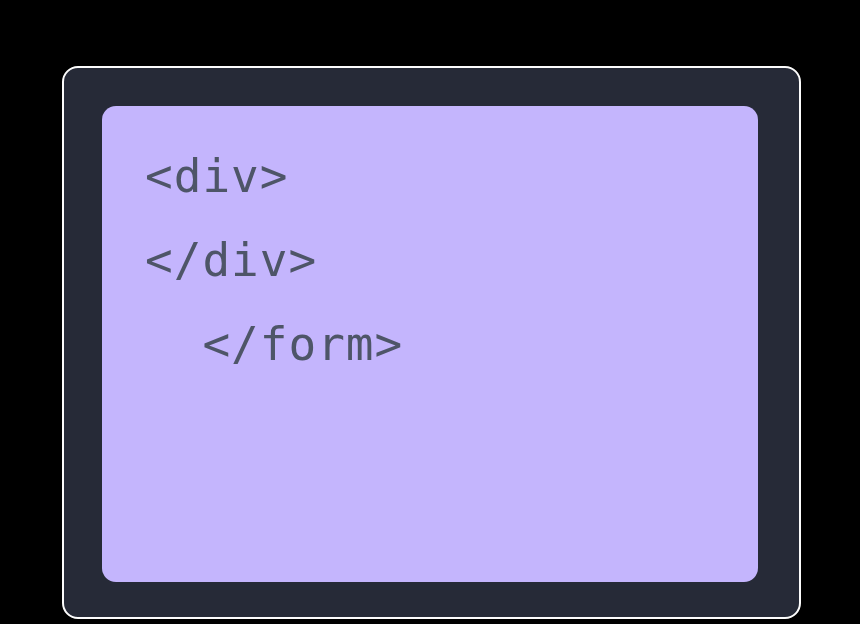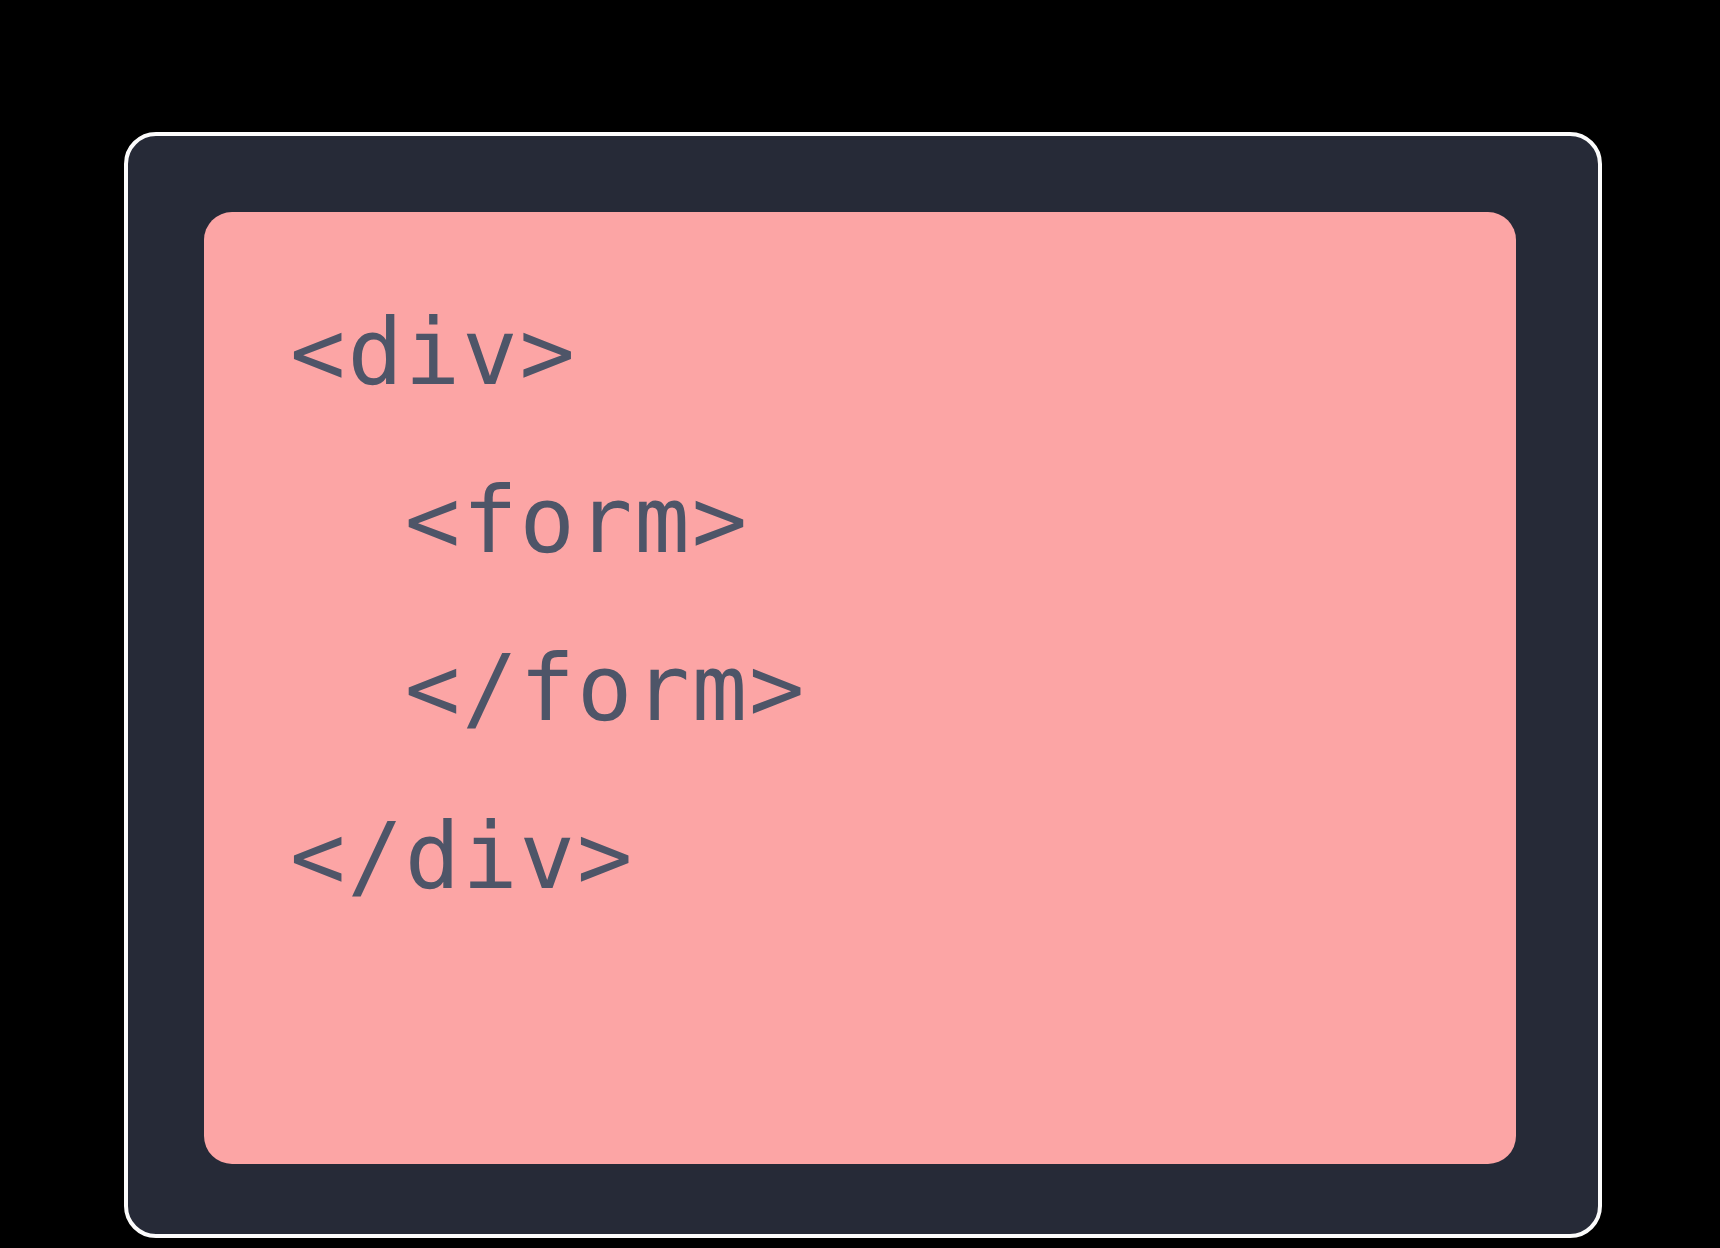--- a/index.html
+++ b/index.html
@@ -24,38 +24,37 @@
     background: #262A37;
     border: 2px solid #FCFCFC;
     border-radius: 16px;
   }
   .code-panel {
     position: absolute;
     left: 38px;
     top: 38px;
     width: 656px;
     height: 476px;
-    background: #fca5a5;
+    background: #c4b5fd;
     border-radius: 14px;
     box-sizing: border-box;
     padding: 28px 0 0 43px;
     overflow: hidden;
   }
   .code-line {
     white-space: pre;
     font-family: "DejaVu Sans Mono", "Liberation Mono", monospace;
     font-size: 46px;
     line-height: 84px;
     color: #4E5568;
     letter-spacing: 1px;
   }
 </style>
 </head>
 <body>
 
 <div class="code-card">
   <div class="code-panel">
     <div class="code-line">&lt;div&gt;</div>
-    <div class="code-line">  &lt;form&gt;</div>
+    <div class="code-line">&lt;/div&gt;</div>
     <div class="code-line">  &lt;/form&gt;</div>
-    <div class="code-line">&lt;/div&gt;</div>
   </div>
 </div>
 
 </body></html>

